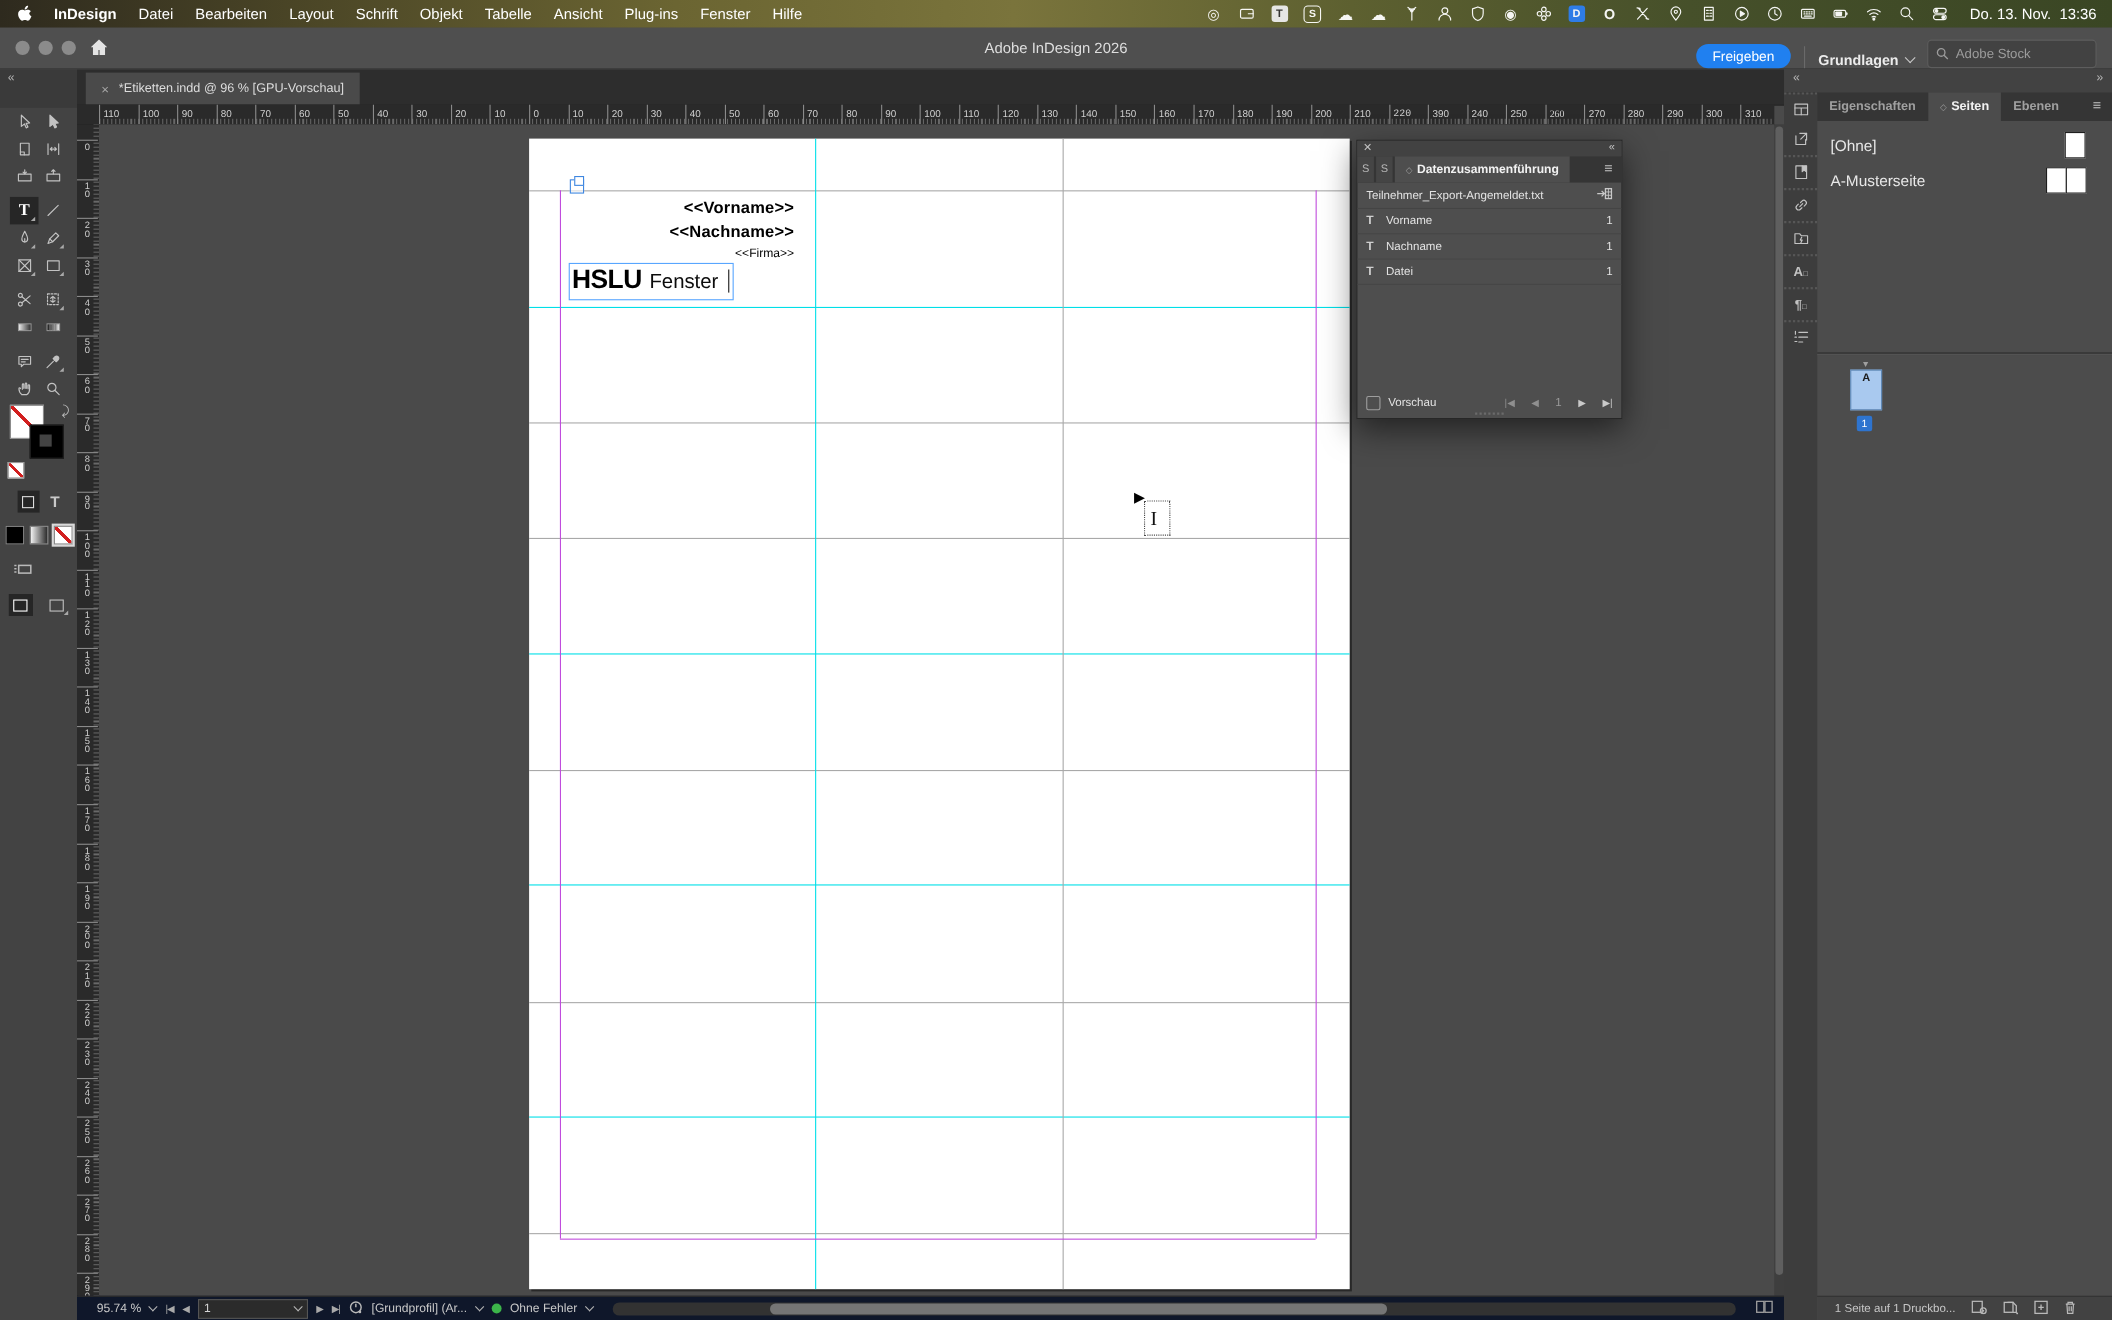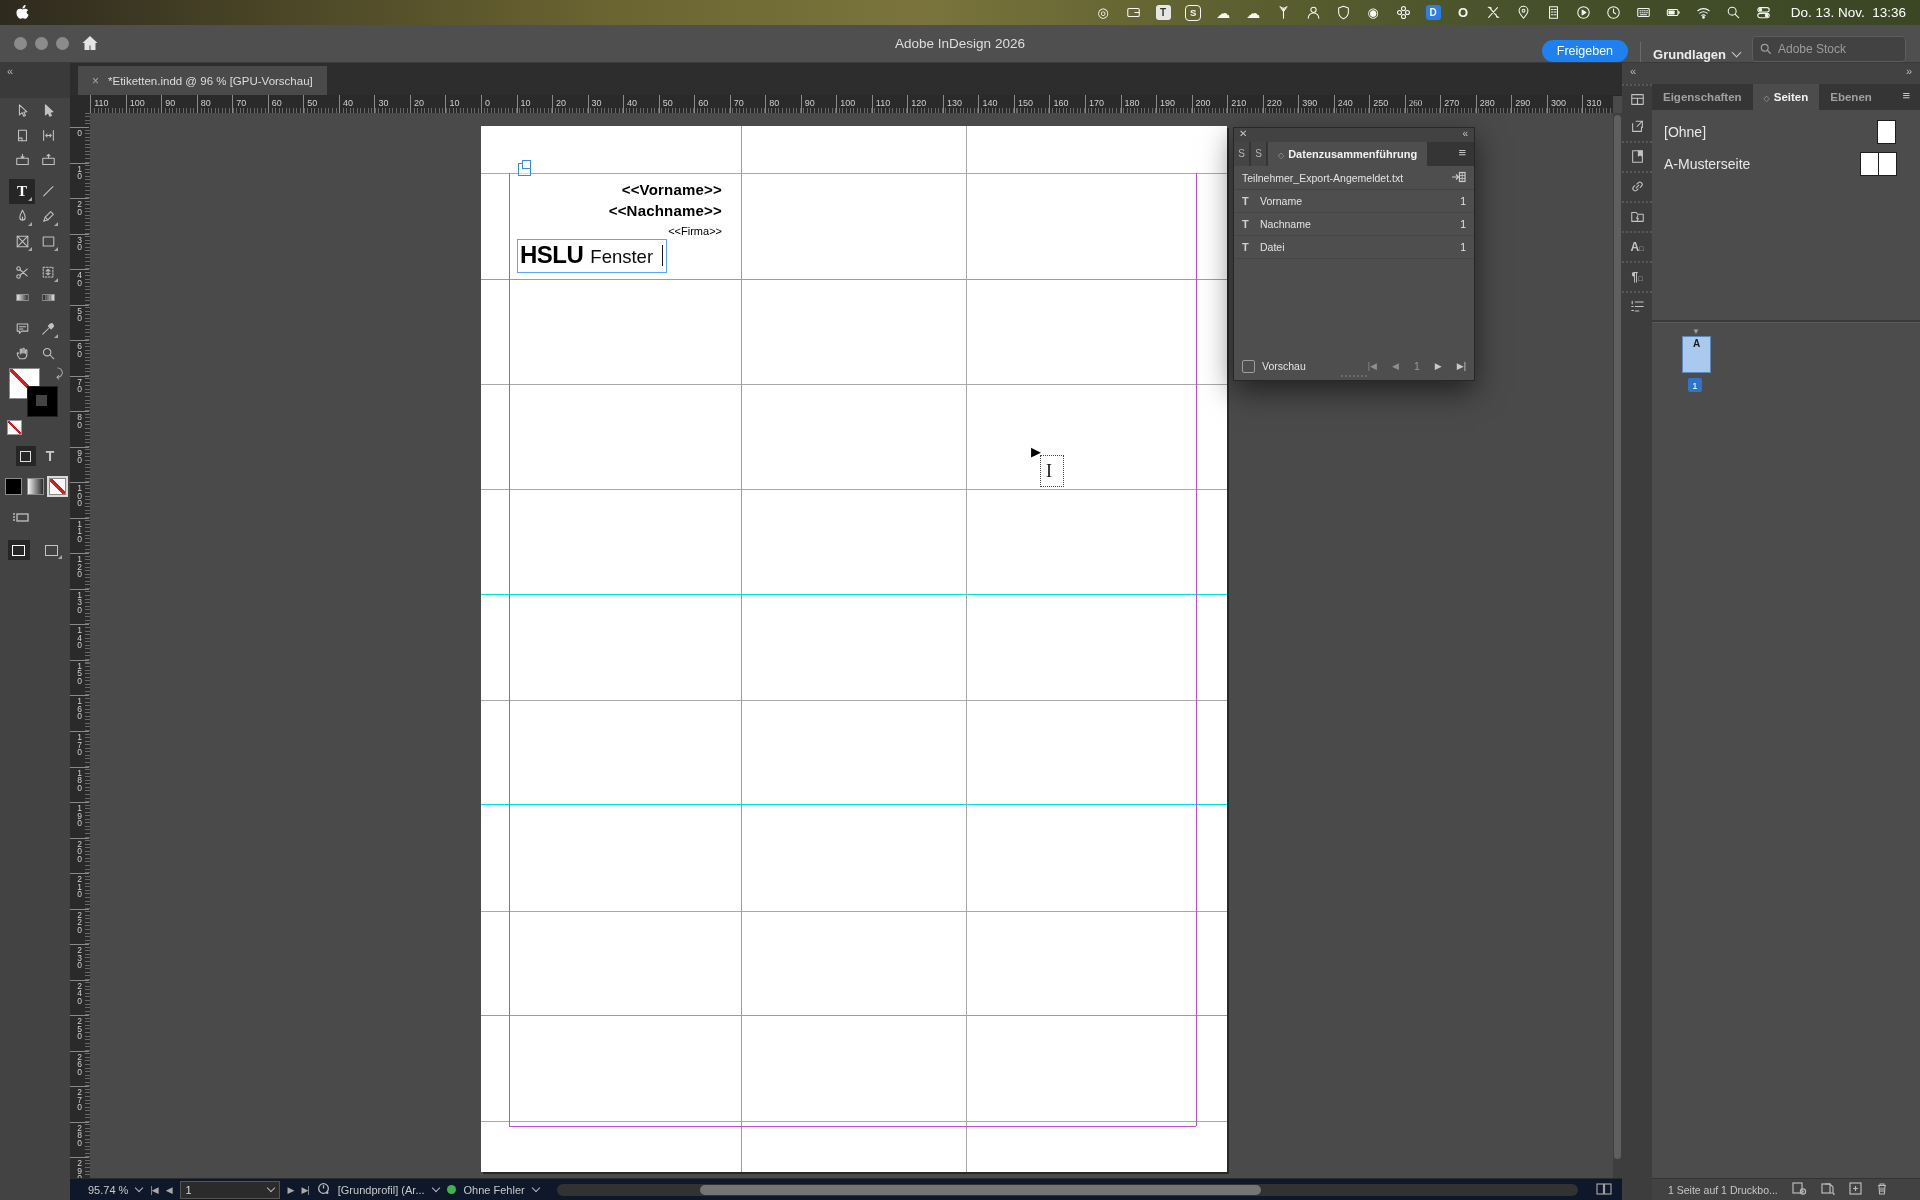--- a/index.html
+++ b/index.html
@@ -173,20 +173,33 @@
 </style>
 </head>
 <body>
 
 <div id="menubar">
   <span id="apple-logo">
       <svg width="13" height="15" viewBox="0 0 14 16">
         <path fill="#fff" d="M11.3 8.6c0-2 1.6-2.9 1.7-3-.9-1.4-2.4-1.6-2.9-1.6-1.2-.1-2.4.7-3 .7-.6 0-1.6-.7-2.6-.7C2.1 4 .5 5.6.5 8.3c0 1.6.6 3.3 1.4 4.4.7 1 1.5 2.1 2.6 2.1 1 0 1.4-.7 2.7-.7s1.6.7 2.7.7c1.1 0 1.8-1 2.5-2 .8-1.2 1.1-2.3 1.1-2.4-.1 0-2.2-.8-2.2-3.8zM9.4 2.6c.6-.7 1-1.7.9-2.6-.9 0-1.9.6-2.5 1.3-.5.6-1 1.6-.9 2.5 1 .1 1.9-.5 2.5-1.2z"></path>
       </svg>
     </span>
+  <span id="menu-items" style="display: inline-flex;">
+      <span class="menu-item first">InDesign</span>
+      <span class="menu-item">Datei</span>
+      <span class="menu-item">Bearbeiten</span>
+      <span class="menu-item">Layout</span>
+      <span class="menu-item">Schrift</span>
+      <span class="menu-item">Objekt</span>
+      <span class="menu-item">Tabelle</span>
+      <span class="menu-item">Ansicht</span>
+      <span class="menu-item">Plug-ins</span>
+      <span class="menu-item">Fenster</span>
+      <span class="menu-item">Hilfe</span>
+    </span>
   <span id="mbar-right">
     <span id="mbar-icons" style="display:flex;align-items:center;gap:13px">
         <span class="mstatus">
           <span style="font-size:13px">◎</span>
         </span>
         <span class="mstatus">
           <svg width="15" height="15" viewBox="0 0 17 17" fill="none" stroke="currentColor" stroke-width="1.2" stroke-linejoin="round" stroke-linecap="round">
             <rect x="2" y="4" width="13" height="9" rx="1.5"></rect>
             <path d="M10 8.5h5"></path>
           </svg>
@@ -527,21 +540,21 @@
         <span class="hlab" style="left: 817.36px;">120</span>
         <span class="hlab" style="left: 852.89px;">130</span>
         <span class="hlab" style="left: 888.42px;">140</span>
         <span class="hlab" style="left: 923.95px;">150</span>
         <span class="hlab" style="left: 959.48px;">160</span>
         <span class="hlab" style="left: 995.01px;">170</span>
         <span class="hlab" style="left: 1030.54px;">180</span>
         <span class="hlab" style="left: 1066.07px;">190</span>
         <span class="hlab" style="left: 1101.6px;">200</span>
         <span class="hlab" style="left: 1137.13px;">210</span>
-        <span class="hlab" style="left: 1172.66px;">220</span>
+        <span class="hlab" style="left: 1172.66px; font-family: Liberation Mono, monospace;">220</span>
         <span class="hlab" style="left: 1208.19px;">390</span>
         <span class="hlab" style="left: 1243.72px;">240</span>
         <span class="hlab" style="left: 1279.25px;">250</span>
         <span class="hlab" style="left: 1314.78px; font-family: Liberation Serif, serif;">260</span>
         <span class="hlab" style="left: 1350.31px;">270</span>
         <span class="hlab" style="left: 1385.84px;">280</span>
         <span class="hlab" style="left: 1421.37px;">290</span>
         <span class="hlab" style="left: 1456.9px;">300</span>
         <span class="hlab" style="left: 1492.43px;">310</span>
       </div>

